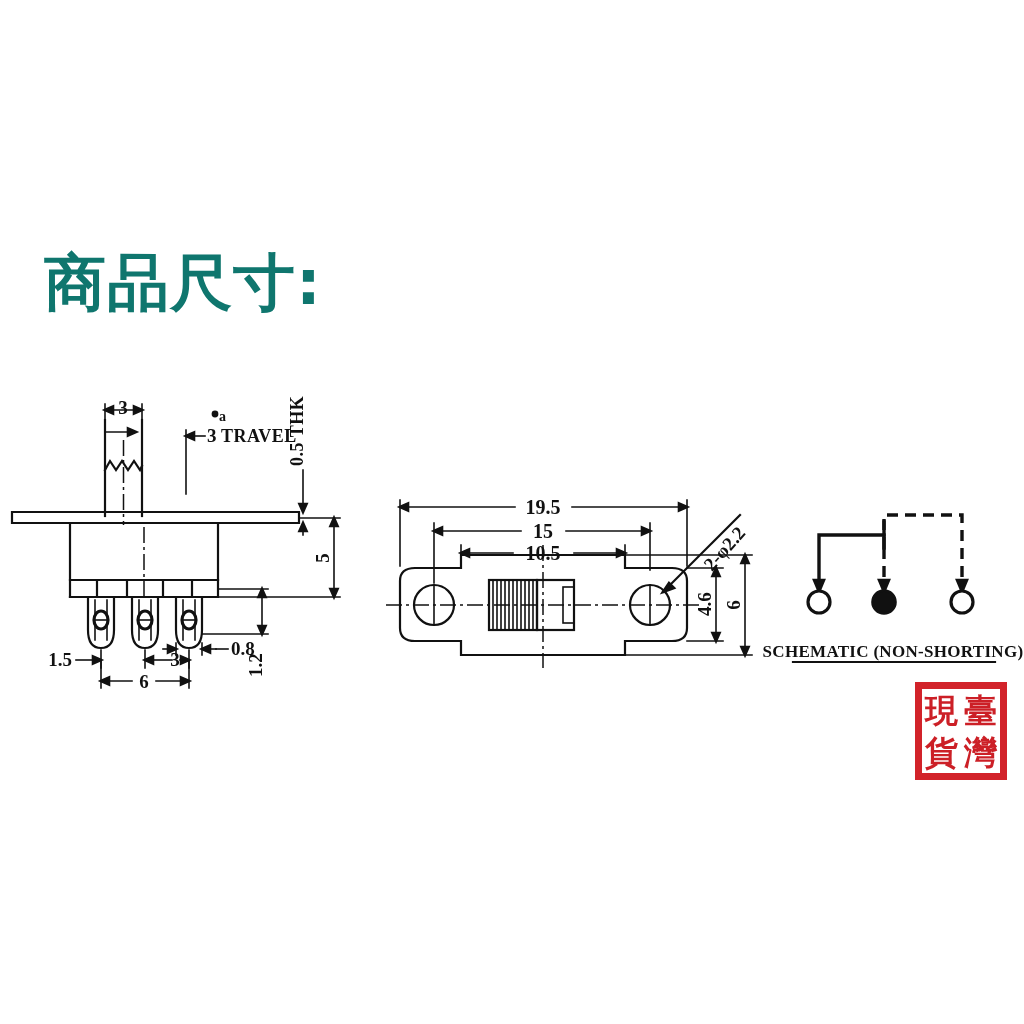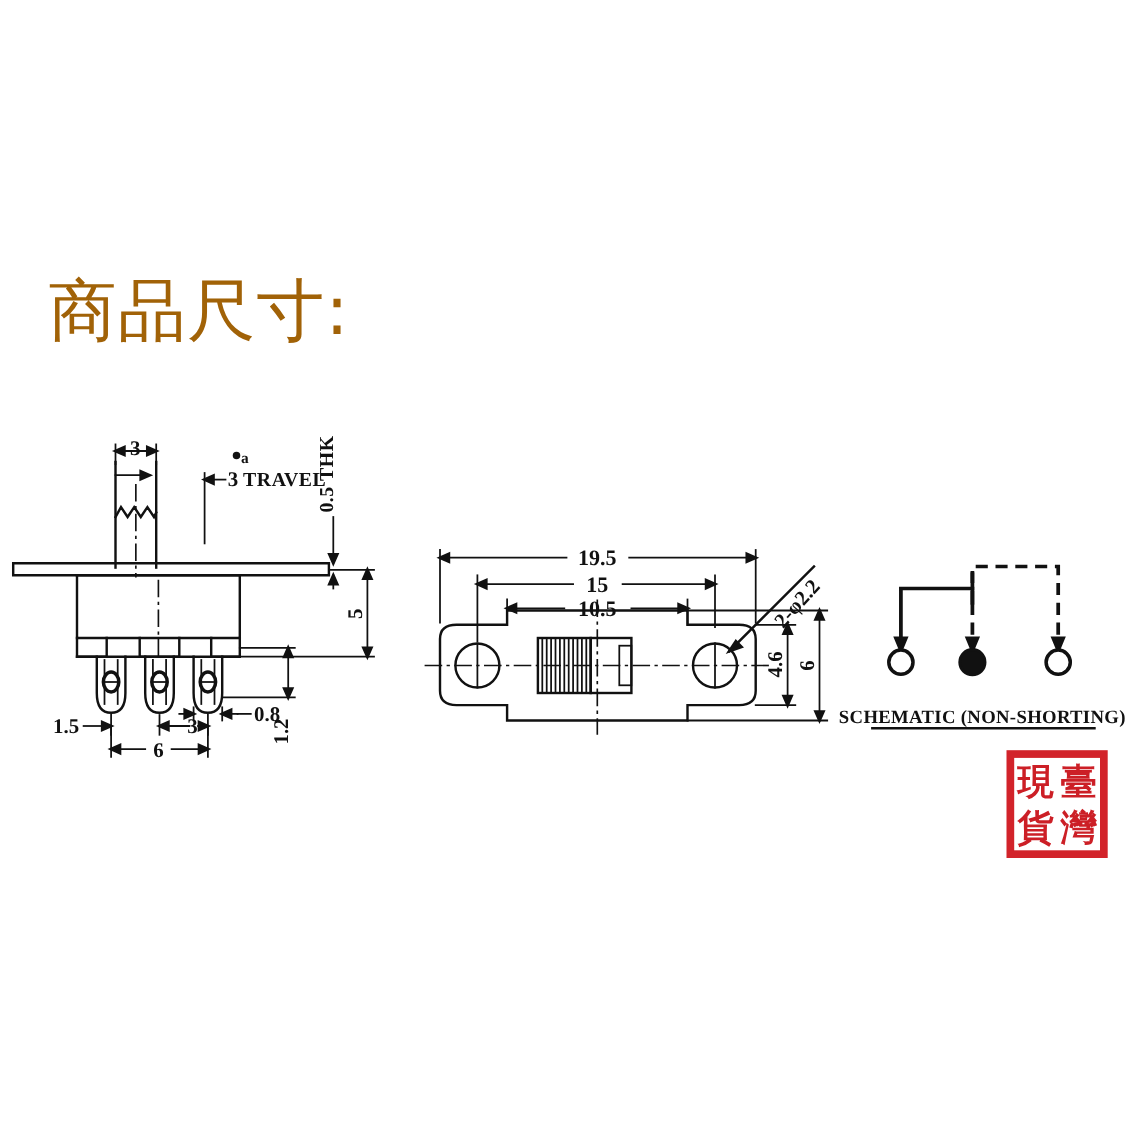--- a/index.html
+++ b/index.html
@@ -22,22 +22,22 @@
     height: 1024px;
     background: #ffffff;
   }
   #title {
     position: absolute;
     left: 44px;
     top: 252px;
     font-family: "DejaVu Sans", sans-serif;
     font-size: 62px;
     line-height: 1;
-    font-weight: 400;
-    color: #a16207;
+    font-weight: 700;
+    color: #0f766e;
     letter-spacing: 1px;
     white-space: nowrap;
   }
   #drawing-svg {
     position: absolute;
     left: 0;
     top: 0;
     width: 1024px;
     height: 1024px;
   }

